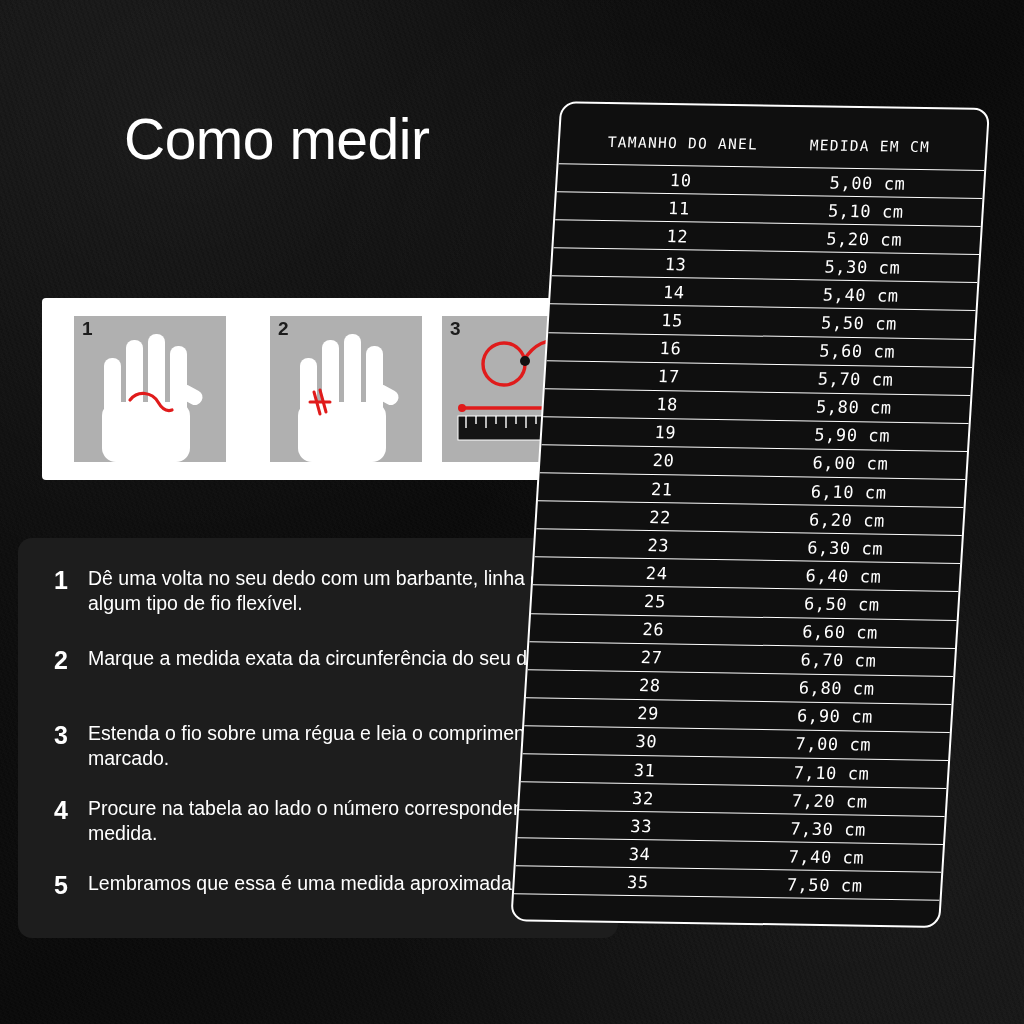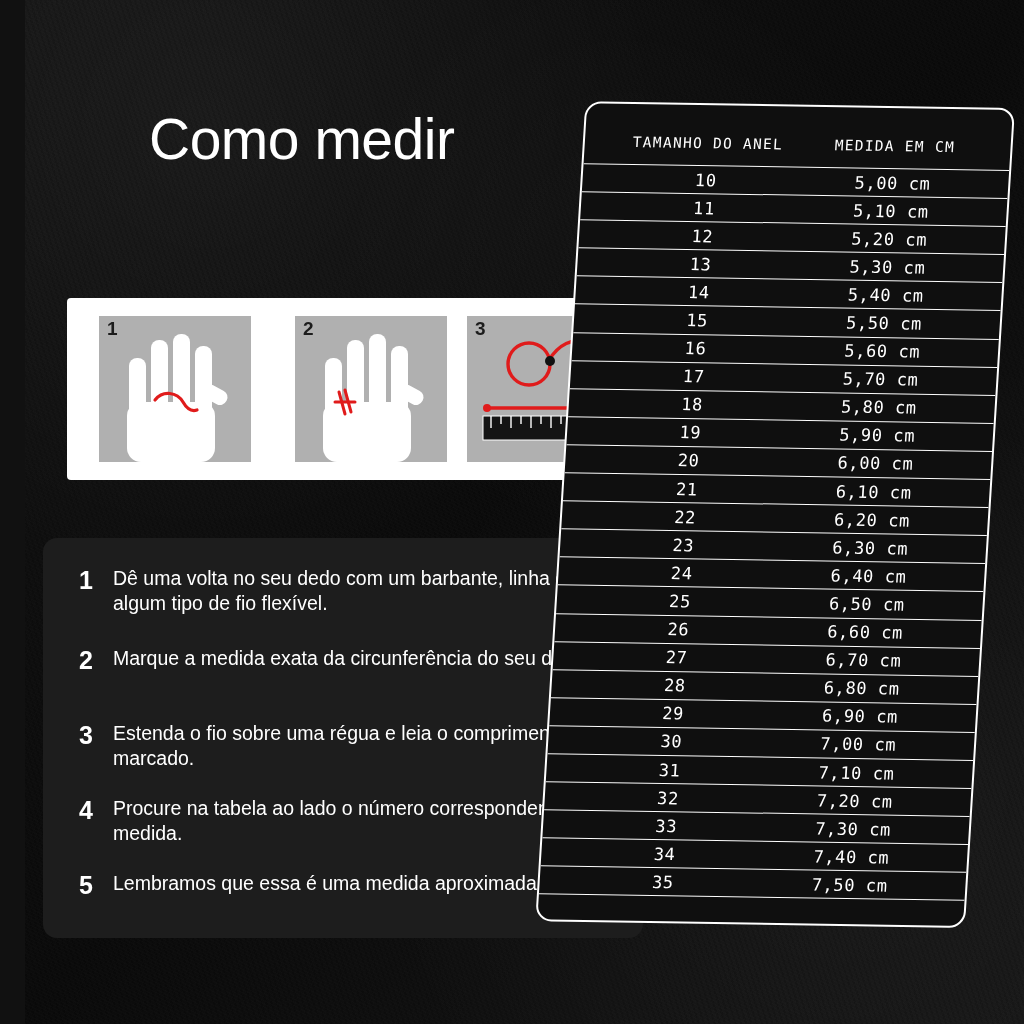--- a/index.html
+++ b/index.html
@@ -18,21 +18,20 @@
 
   
   #page {
     position: absolute;
     inset: 0;
     background:
       radial-gradient(circle at 18% 12%, rgba(255,255,255,0.045) 0%, rgba(255,255,255,0) 38%),
       radial-gradient(circle at 82% 78%, rgba(255,255,255,0.035) 0%, rgba(255,255,255,0) 42%),
       radial-gradient(circle at 60% 25%, rgba(255,255,255,0.025) 0%, rgba(255,255,255,0) 30%),
       linear-gradient(135deg, #141414 0%, #0b0b0b 50%, #161616 100%);
-    margin-left: 25px;
   }
   #noise {
     position: absolute;
     inset: 0;
     opacity: 0.28;
     background-image:
       repeating-linear-gradient(27deg, rgba(255,255,255,0.030) 0px, rgba(255,255,255,0.030) 1px, rgba(0,0,0,0) 1px, rgba(0,0,0,0) 3px),
       repeating-linear-gradient(113deg, rgba(255,255,255,0.022) 0px, rgba(255,255,255,0.022) 1px, rgba(0,0,0,0) 1px, rgba(0,0,0,0) 4px),
       repeating-linear-gradient(72deg, rgba(0,0,0,0.35) 0px, rgba(0,0,0,0.35) 2px, rgba(0,0,0,0) 2px, rgba(0,0,0,0) 5px);
     pointer-events: none;

